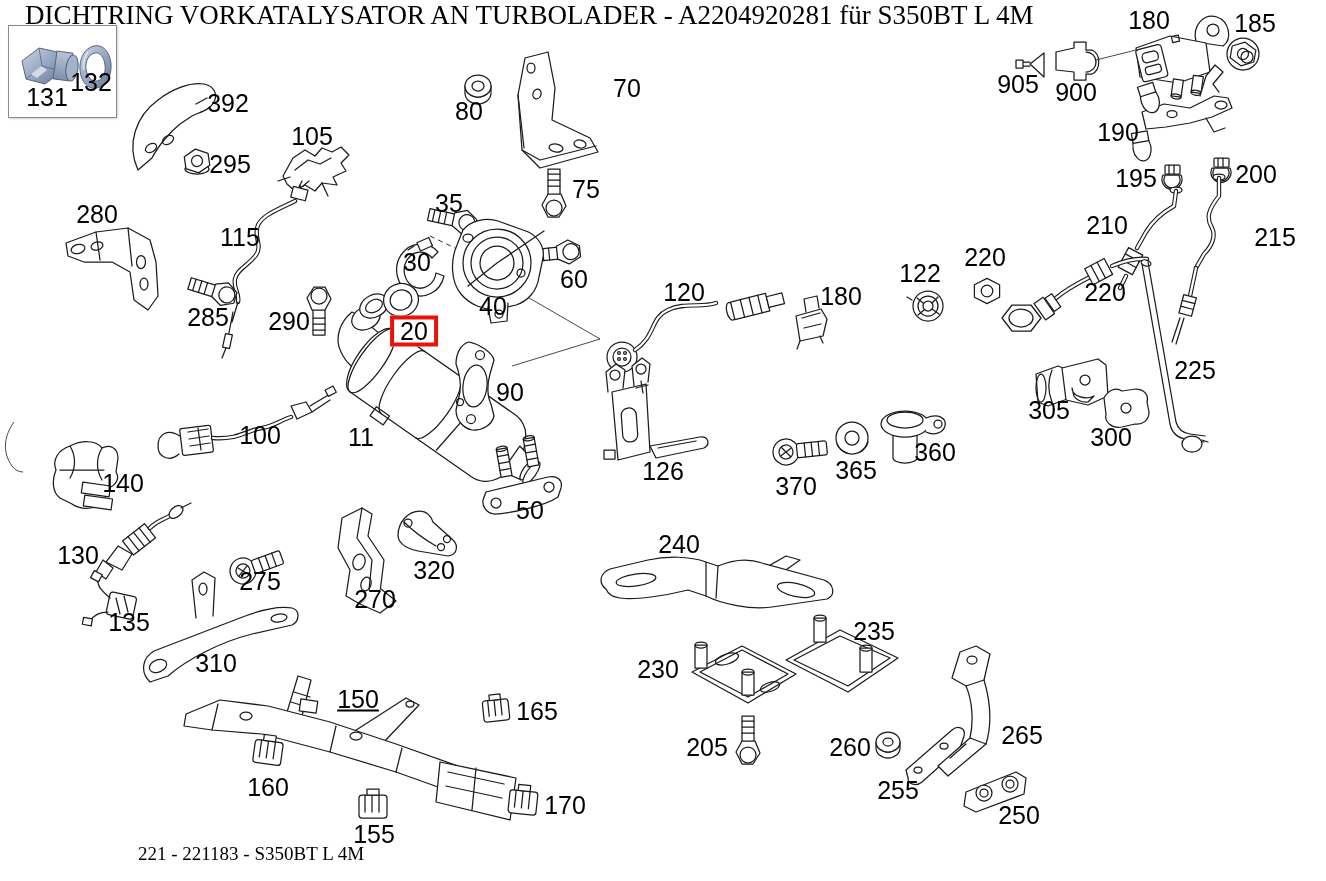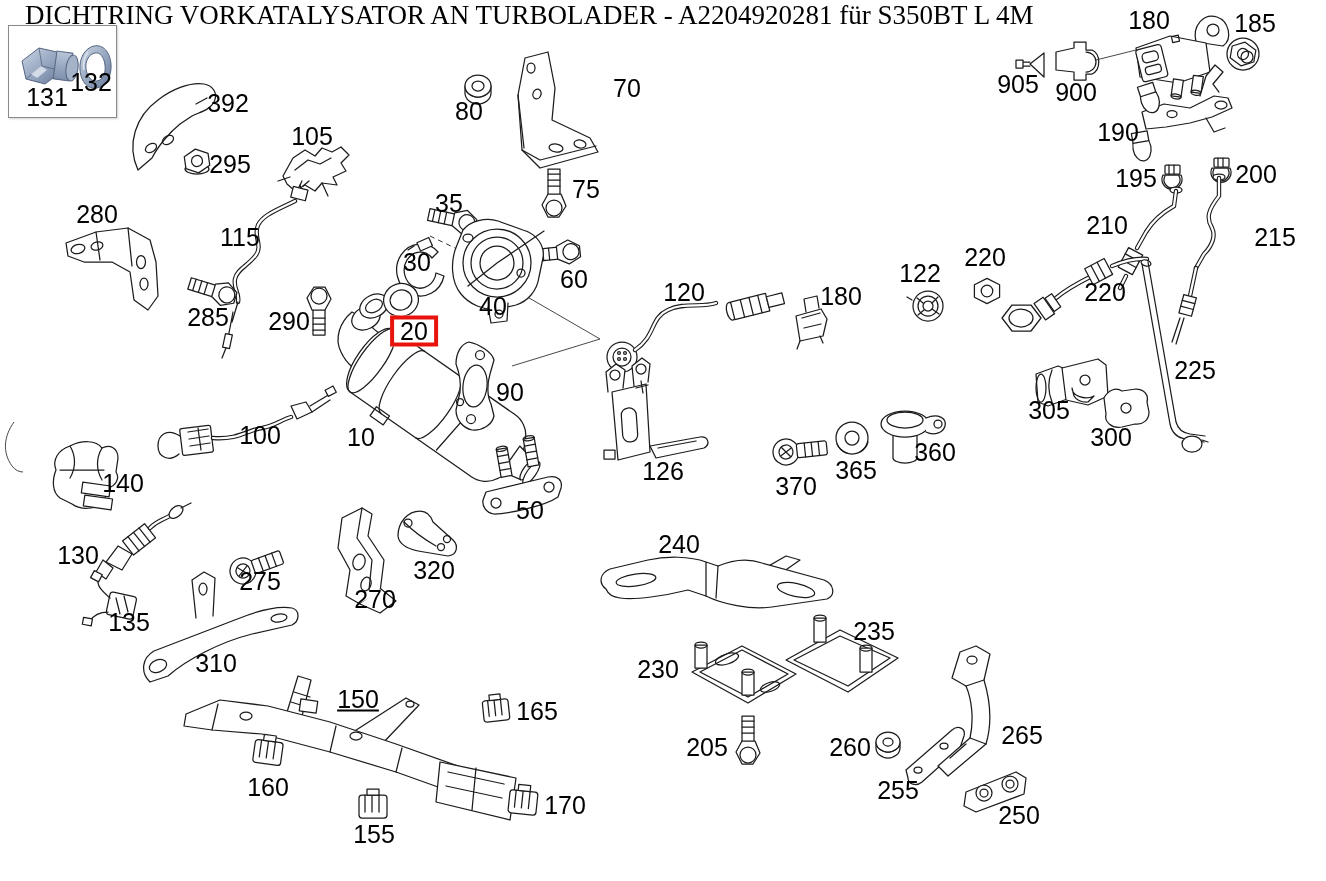--- a/index.html
+++ b/index.html
@@ -553,20 +553,21 @@
     </g>
     <g>
       <path fill-rule="evenodd" fill="url(#steel)" stroke="#55657f" stroke-width="1" d="M85,20 C94,18 101,26 102,38 C103,50 97,60 88,62 C79,64 72,56 71,44 C70,32 76,22 85,20 Z
            M86,27 C80,28 76,35 77,43 C78,51 83,56 88,55 C94,54 97,47 96,39 C95,31 91,26 86,27 Z"></path>
       <path d="M79,26 C75,31 74,38 75,44" fill="none" stroke="#dbe2ec" stroke-width="1.6"></path>
     </g>
   </svg>
 </div>
 
 <div id="title">DICHTRING VORKATALYSATOR AN TURBOLADER - A2204920281 für S350BT L 4M</div>
+<div id="footer">221 - 221183 - S350BT L 4M</div>
 
 <div id="labels">
       <div class="part-label" style="left: 47px; top: 97px;">131</div>
       <div class="part-label" style="left: 91px; top: 82px;">132</div>
       <div class="part-label" style="left: 228px; top: 103px;">392</div>
       <div class="part-label" style="left: 230px; top: 164px;">295</div>
       <div class="part-label" style="left: 312px; top: 136px;">105</div>
       <div class="part-label" style="left: 97px; top: 214px;">280</div>
       <div class="part-label" style="left: 240px; top: 237px;">115</div>
       <div class="part-label" style="left: 208px; top: 317px;">285</div>
@@ -574,21 +575,21 @@
       <div class="part-label" style="left: 469px; top: 111px;">80</div>
       <div class="part-label" style="left: 579px; top: 88px; margin-left: 48px;">70</div>
       <div class="part-label" style="left: 586px; top: 189px;">75</div>
       <div class="part-label" style="left: 449px; top: 203px;">35</div>
       <div class="part-label" style="left: 417px; top: 262px;">30</div>
       <div class="part-label" style="left: 493px; top: 306px;">40</div>
       <div class="part-label" style="left: 574px; top: 279px;">60</div>
       <div class="part-label hl" style="left: 414px; top: 331px; border-color: rgb(232, 19, 13);">20</div>
       <div class="part-label" style="left: 510px; top: 392px;">90</div>
       <div class="part-label" style="left: 260px; top: 435px;">100</div>
-      <div class="part-label" style="left: 361px; top: 437px;">10</div>
+      <div class="part-label" style="left: 361px; top: 437px;">11</div>
       <div class="part-label" style="left: 530px; top: 510px;">50</div>
       <div class="part-label" style="left: 123px; top: 483px;">140</div>
       <div class="part-label" style="left: 78px; top: 555px;">130</div>
       <div class="part-label" style="left: 129px; top: 622px;">135</div>
       <div class="part-label" style="left: 260px; top: 581px;">275</div>
       <div class="part-label" style="left: 375px; top: 599px;">270</div>
       <div class="part-label" style="left: 434px; top: 570px;">320</div>
       <div class="part-label" style="left: 216px; top: 663px;">310</div>
       <div class="part-label" style="left: 358px; top: 699px; text-decoration: underline;">150</div>
       <div class="part-label" style="left: 268px; top: 787px;">160</div>

